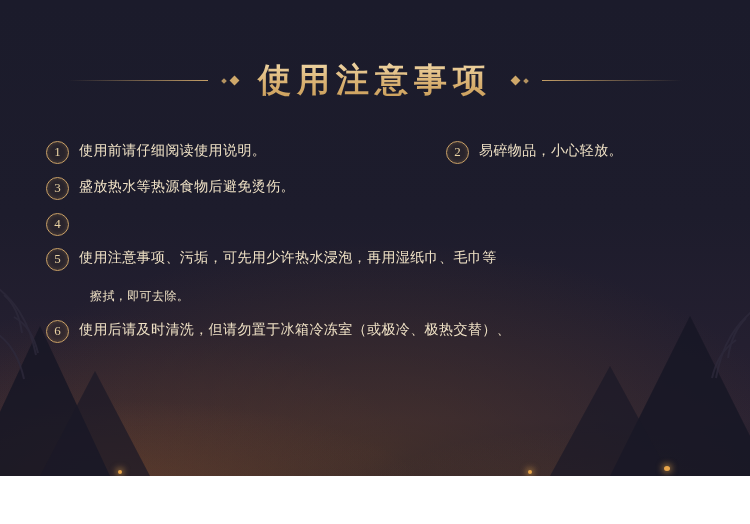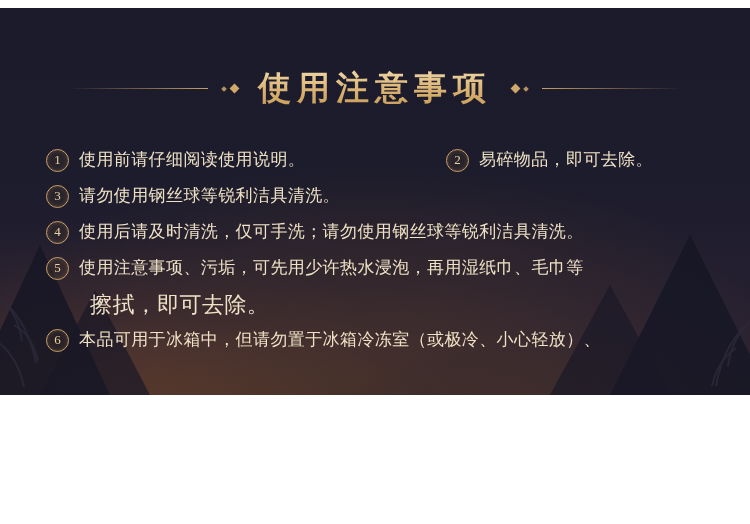--- a/index.html
+++ b/index.html
@@ -8,27 +8,26 @@
   }
   body {
     width: 750px;
     height: 524px;
     overflow: hidden;
     font-family: "Liberation Sans", sans-serif;
   }
   .poster {
     position: relative;
     width: 750px;
-    height: 387px;
+    height: 476px;
     background:
       radial-gradient(ellipse 600px 300px at 50% 95%, rgba(90, 60, 40, 0.55) 0%, rgba(40, 30, 45, 0.0) 70%),
       radial-gradient(ellipse 500px 250px at 12% 100%, rgba(120, 70, 40, 0.35) 0%, rgba(30, 25, 40, 0) 65%),
       linear-gradient(180deg, #1b1b2b 0%, #1d1c2c 45%, #241f30 72%, #2a2232 88%, #201d2c 100%);
     overflow: hidden;
-    margin-top: 8px;
   }
 
   
   .bg-haze {
     position: absolute;
     left: 0;
     right: 0;
     bottom: 0;
     height: 230px;
     background:
@@ -158,34 +157,34 @@
     color: #ead3a2;
     font-family: "Liberation Serif", serif;
     font-size: 13px;
     line-height: 19px;
     text-align: center;
     background: rgba(90, 70, 45, 0.20);
     box-shadow: 0 0 4px rgba(202, 161, 103, 0.25) inset;
   }
   .notice-text {
     color: #f0e2c6;
-    font-family: Liberation Serif, serif;
-    font-size: 17px;
+    font-family: Liberation Mono, monospace;
+    font-size: 14px;
     line-height: 27px;
     letter-spacing: .4px;
   }
   .item-block {
     display: flex;
     align-items: flex-start;
   }
   .col-left { width: 400px; }
   .sub-line {
     color: #f0e2c6;
     font-family: "Liberation Sans", sans-serif;
-    font-size: 22px;
+    font-size: 12px;
     line-height: 30px;
     letter-spacing: .4px;
     padding-left: 44px;
   }
 </style>
 </head>
 <body>
 
 <div class="poster">
 
@@ -237,43 +236,42 @@
 
   <div class="notice-list">
 
     <div class="notice-row two-col">
       <div class="item-block col-left">
         <div class="bullet">1</div>
         <div class="notice-text">使用前请仔细阅读使用说明。</div>
       </div>
       <div class="item-block">
         <div class="bullet">2</div>
-        <div class="notice-text">易碎物品，即可去除。</div>
+        <div class="notice-text">易碎物品，小心轻放。</div>
       </div>
     </div>
 
     <div class="notice-row">
       <div class="bullet">3</div>
-      <div class="notice-text">请勿使用钢丝球等锐利洁具清洗。</div>
+      <div class="notice-text">盛放热水等热源食物后避免烫伤。</div>
     </div>
 
     <div class="notice-row">
       <div class="bullet">4</div>
-      <div class="notice-text">使用后请及时清洗，仅可手洗；请勿使用钢丝球等锐利洁具清洗。</div>
     </div>
 
     <div>
       <div class="notice-row">
         <div class="bullet">5</div>
         <div class="notice-text">使用注意事项、污垢，可先用少许热水浸泡，再用湿纸巾、毛巾等</div>
       </div>
       <div class="sub-line">擦拭，即可去除。</div>
     </div>
 
     <div style="margin-top:6px;">
       <div class="notice-row">
         <div class="bullet">6</div>
-        <div class="notice-text">本品可用于冰箱中，但请勿置于冰箱冷冻室（或极冷、小心轻放）、</div>
+        <div class="notice-text">使用后请及时清洗，但请勿置于冰箱冷冻室（或极冷、极热交替）、</div>
       </div>
     </div>
 
   </div>
 </div>
 
 </body></html>

